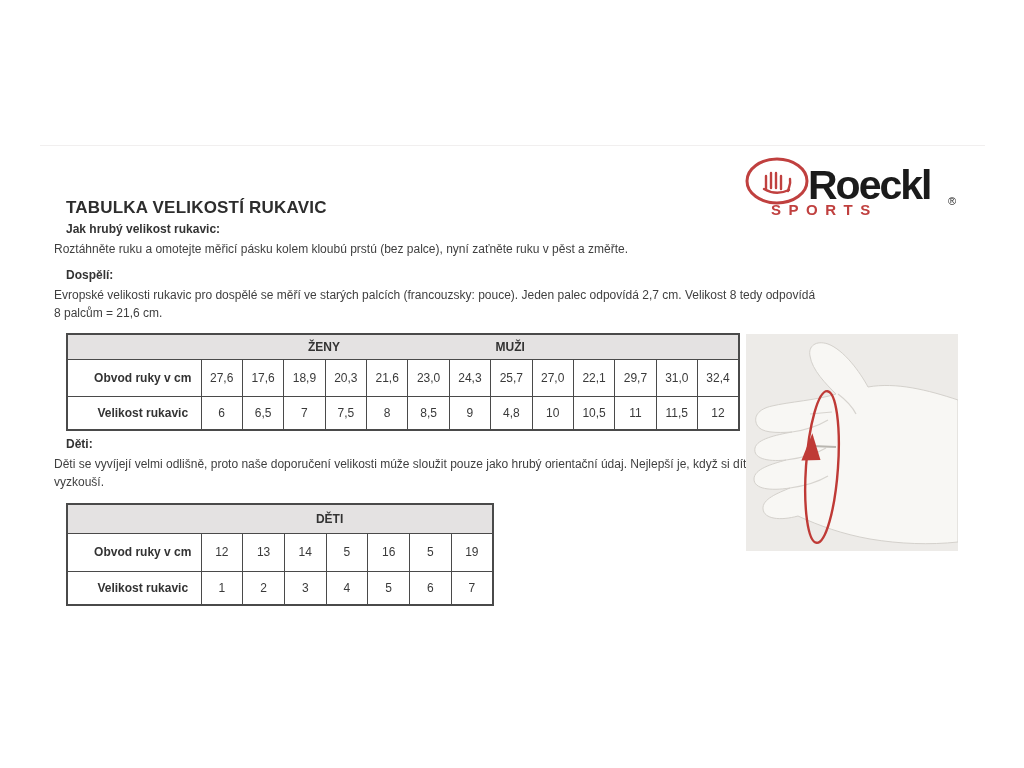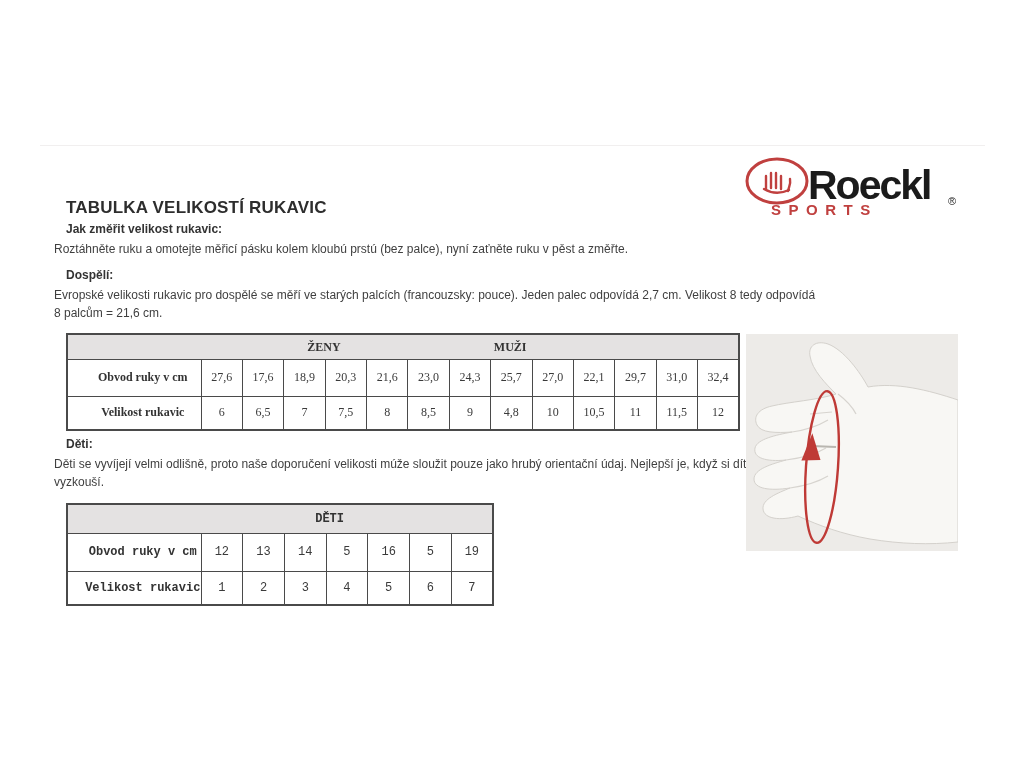--- a/index.html
+++ b/index.html
@@ -15,25 +15,25 @@
   .sec-heading { position: absolute; left: 66px; font-size: 12px; font-weight: bold; color: #333; }
   .sec-text { position: absolute; left: 54px; font-size: 12px; color: #3f3f3f; line-height: 18px; white-space: nowrap; }
 
   table.size-table { position: absolute; border-collapse: collapse; table-layout: fixed; font-size: 12px; color: #3a3a3a; }
   table.size-table td { border: 1px solid #4a4a4a; text-align: center; vertical-align: middle; }
   table.size-table { border: 2px solid #4a4a4a; }
   td.group-row { background: #e4e2e2; position: relative; height: 25px; }
   td.group-row .group-label { position: absolute; top: 50%; transform: translate(-50%, -50%); font-weight: bold; color: #333; font-size: 12px; }
   td.row-label { text-align: left; font-weight: bold; padding-left: 17px; font-size: 12px; color: #333; }
 
-  #adults-table { left: 66px; top: 333px; width: 674px; font-family: Liberation Serif, serif; }
+  #adults-table { left: 66px; top: 333px; width: 674px; }
   #adults-table tr.r1 td { height: 37px; }
   #adults-table tr.r2 td { height: 34px; }
 
-  #children-table { left: 66px; top: 503px; width: 428px; font-family: Liberation Mono, monospace; }
+  #children-table { left: 66px; top: 503px; width: 428px; }
   #children-table td.group-row { height: 29px; }
   #children-table tr.r1 td { height: 38px; }
   #children-table tr.r2 td { height: 34px; }
 
   .hand-figure { position: absolute; left: 746px; top: 334px; width: 212px; height: 217px; }
 </style>
 </head>
 <body>
 
 <div class="page-top-line"></div>
@@ -48,21 +48,21 @@
     <path d="M32,33 v-15"></path>
     <path d="M37,34 v-13"></path>
     <path d="M44,36 c1,-5 3,-7 2,-12"></path>
     <path d="M20,34 q12,7 25,1"></path>
   </g>
   <text x="64" y="44" font-family="Liberation Sans, sans-serif" font-size="41" font-weight="bold" fill="#1b1b1b" letter-spacing="-2">Roeckl</text>
   <text x="204" y="50" font-family="Liberation Sans, sans-serif" font-size="11" fill="#1b1b1b">®</text>
   <text x="27" y="60" font-family="Liberation Sans, sans-serif" font-size="15" font-weight="bold" fill="#c0403f" letter-spacing="7.5">SPORTS</text>
 </svg>
 
-<div class="sec-heading" style="top:222px">Jak změřit velikost rukavic:</div>
+<div class="sec-heading" style="top:222px">Jak hrubý velikost rukavic:</div>
 <div class="sec-text" style="top:240px">Roztáhněte ruku a omotejte měřicí pásku kolem kloubú prstú (bez palce), nyní zaťněte ruku v pěst a změřte.</div>
 
 <div class="sec-heading" style="top:268px">Dospělí:</div>
 <div class="sec-text" style="top:286px">Evropské velikosti rukavic pro dospělé se měří ve starých palcích (francouzsky: pouce). Jeden palec odpovídá 2,7 cm. Velikost 8 tedy odpovídá</div>
 <div class="sec-text" style="top:304px">8 palcům = 21,6 cm.</div>
 
 <table class="size-table" id="adults-table">
   <colgroup>
     <col style="width:134px">
     <col span="13">

